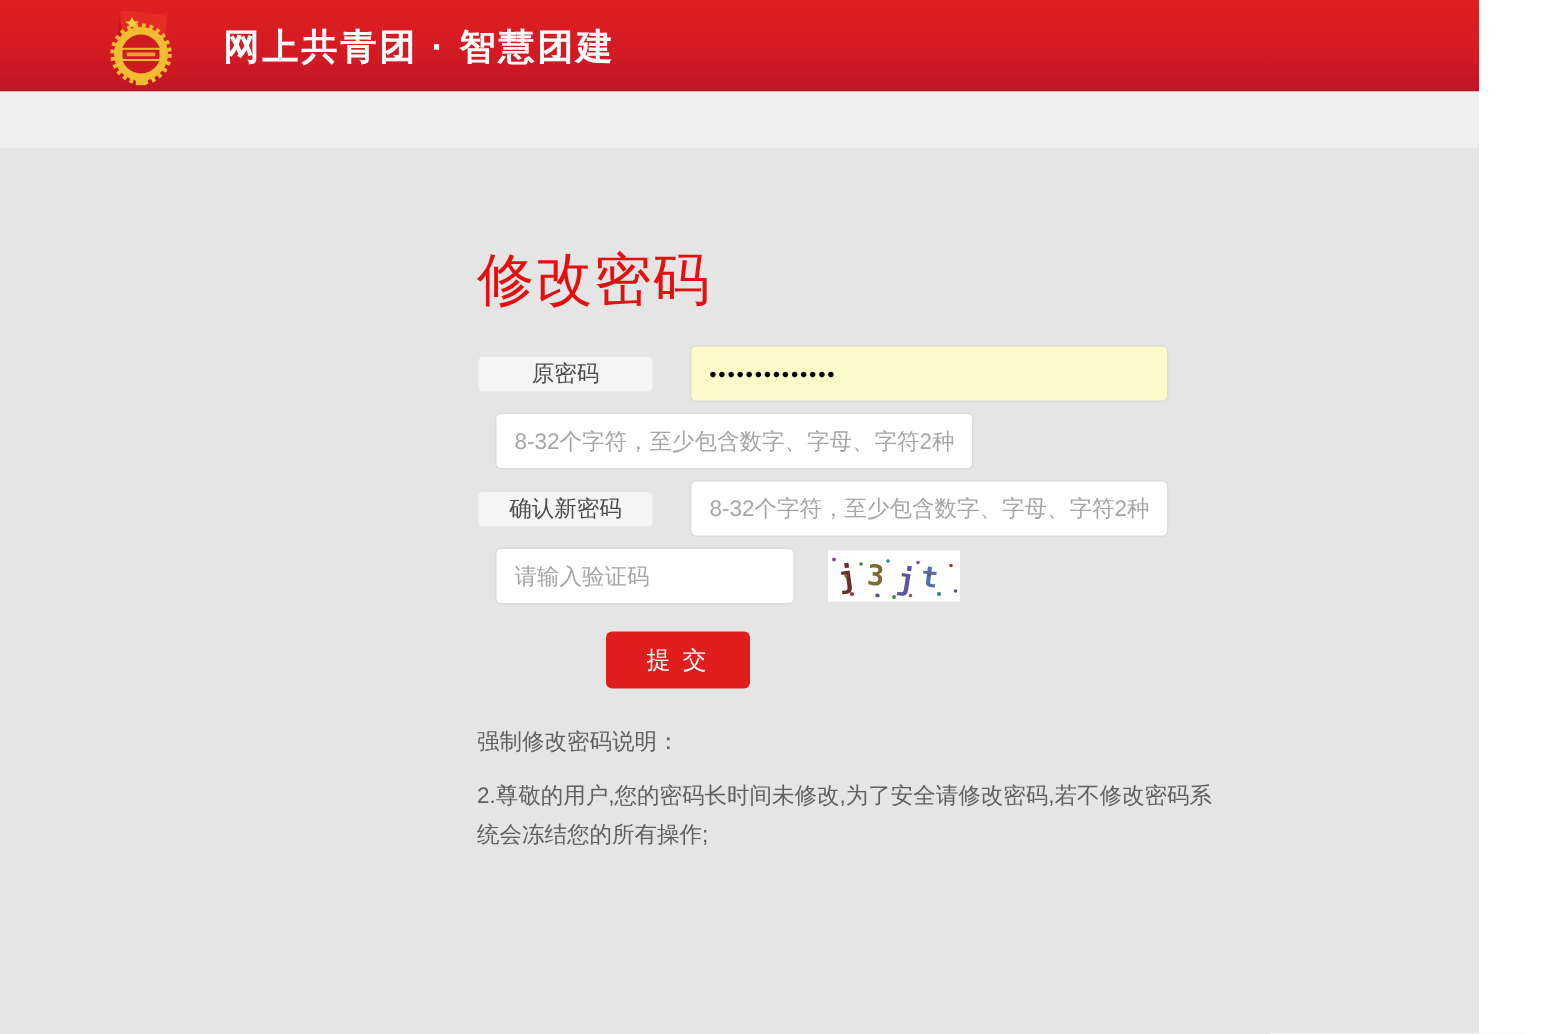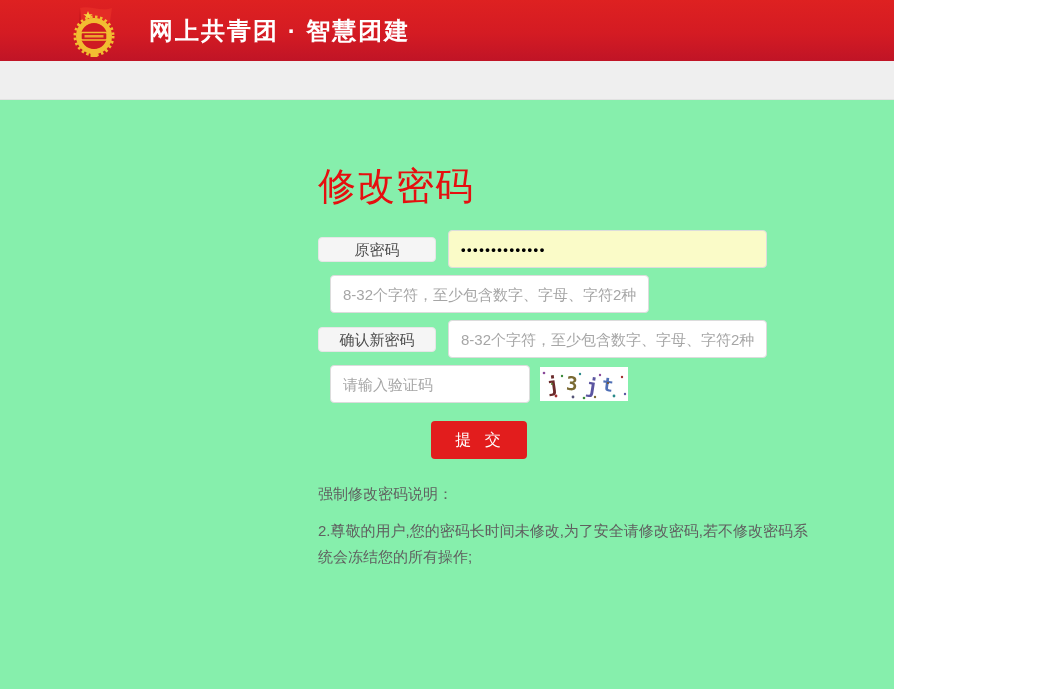--- a/index.html
+++ b/index.html
@@ -1,21 +1,21 @@
 <!DOCTYPE html>
 <html><head>
 <meta charset="utf-8">
 <style>
   * { margin: 0; padding: 0; box-sizing: border-box; }
   html, body { background: #ffffff; }
   body {
     font-family: "Liberation Sans", "DejaVu Sans", sans-serif;
     width: 1041px; height: 689px; overflow: hidden;
   }
-  .page { position: relative; width: 894px; height: 689px; background: #86efac; }
+  .page { position: relative; width: 986px; height: 689px; background: #e5e5e5; }
 
   
   .header {
     height: 61px;
     background: linear-gradient(to bottom, #de2121 0%, #d41b23 55%, #c01426 100%);
     display: flex; align-items: center;
   }
   .logo { width: 54px; height: 52px; margin-left: 67px; flex: 0 0 auto; }
   .header-title {
     color: #ffffff; font-size: 24px; font-weight: bold;
@@ -26,21 +26,21 @@
   .subbar { height: 39px; background: #efefef; border-bottom: 1px solid #e2e2e2; }
 
   
   .main { padding-left: 318px; }
   .page-title {
     margin-top: 61px; font-size: 38px; font-weight: 500;
     color: #e60f0f; letter-spacing: 1px;
   }
 
   .form { margin-top: 18px; }
-  .form-row { display: flex; align-items: flex-start; margin-bottom: 7px; height: 38px; }
+  .form-row { display: flex; align-items: flex-start; margin-bottom: 7px; height: 38px; gap: 12px; }
   .form-label {
     width: 118px; height: 25px; line-height: 23px; margin-top: 7px;
     background: #f5f5f5; border: 1px solid #e6e6e6; border-radius: 4px;
     text-align: center; font-size: 15px; color: #4d4d4d; flex: 0 0 auto;
   }
   .form-input {
     height: 38px; width: 319px; margin-left: 12px;
     border: 1px solid #dcdcdc; border-radius: 4px;
     padding: 0 12px; font-size: 15px; color: #333; outline: none;
     font-family: "Liberation Sans", "DejaVu Sans", sans-serif;
@@ -51,25 +51,25 @@
     background: #fafbc8; color: #000;
     font-size: 13px; font-weight: bold; letter-spacing: 1.5px;
   }
   .form-input.captcha-input { width: 200px; }
   .captcha-img {
     width: 88px; height: 34px; margin-left: 10px; margin-top: 2px;
     background: #fff; cursor: pointer; flex: 0 0 auto;
   }
 
   .submit-btn {
-    display: block; margin-left: 113px; margin-top: 18px;
+    display: block; margin-left: 86px; margin-top: 18px;
     width: 96px; height: 38px;
     background: #e21d1d; color: #ffffff; font-size: 16px;
     border: none; border-radius: 4px; cursor: pointer;
-    font-family: Liberation Mono, monospace;
+    font-family: Liberation Serif, serif;
     letter-spacing: 2px;
   }
 
   .notes { margin-top: 26px; width: 497px; color: #606060; font-size: 15px; }
   .notes-heading { margin-bottom: 14px; }
   .notes-item { margin-bottom: 12px; line-height: 26px; }
 </style>
 </head>
 <body>
 

